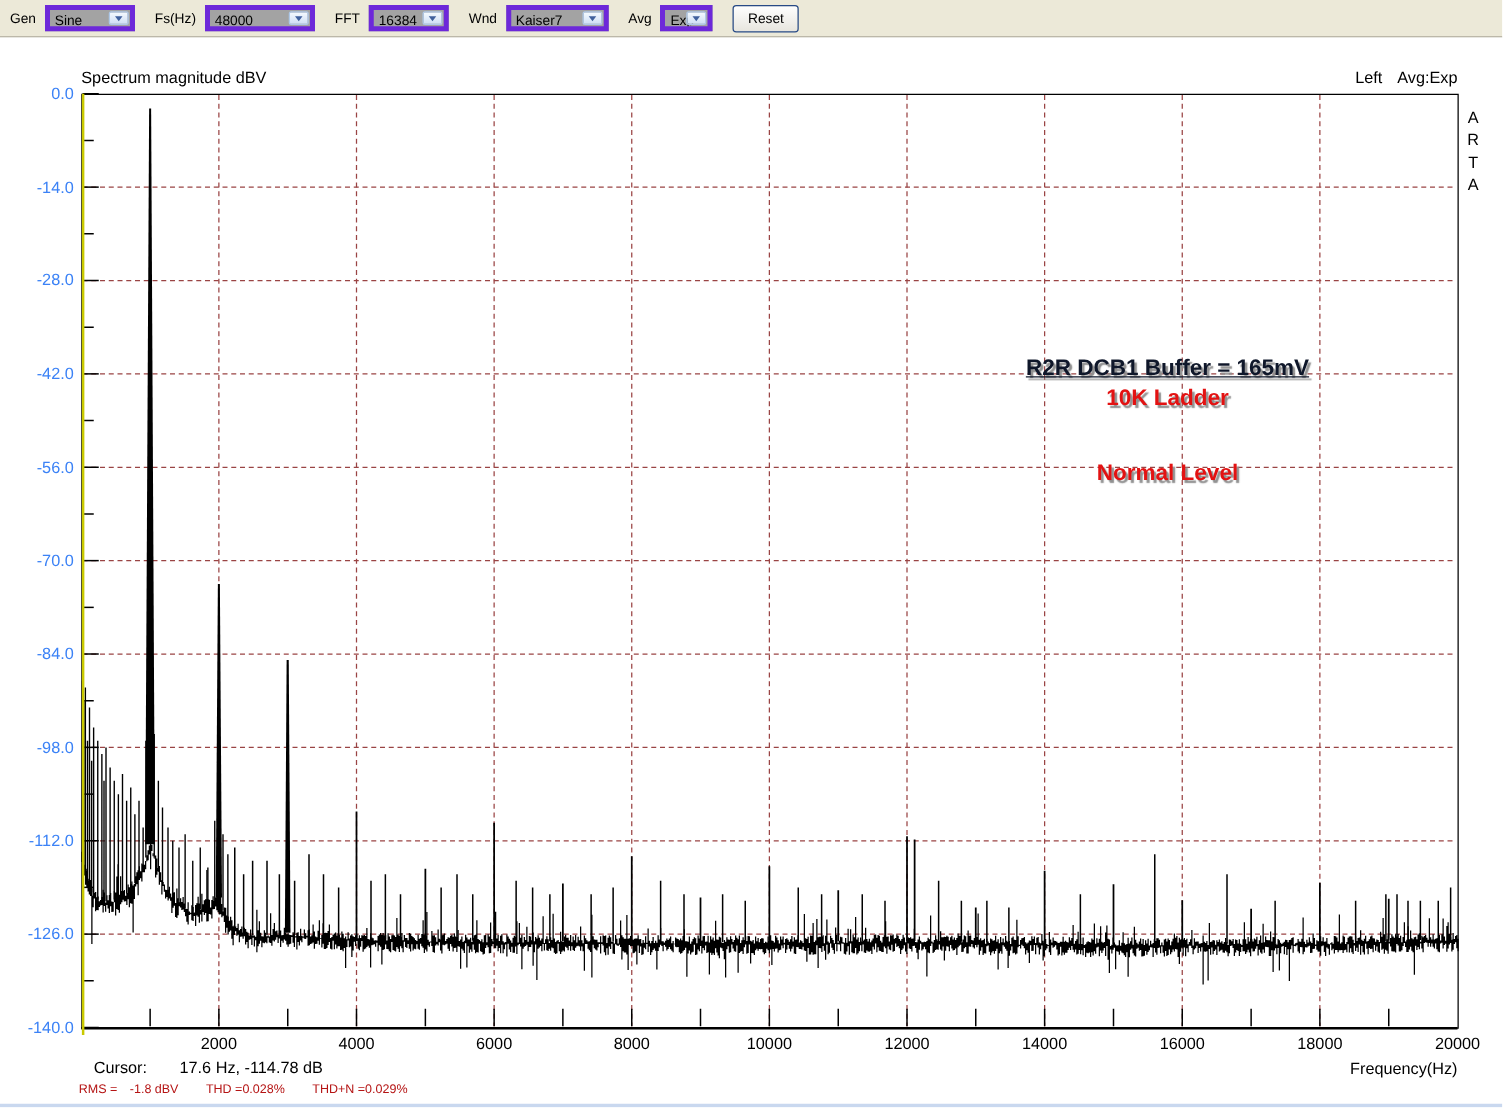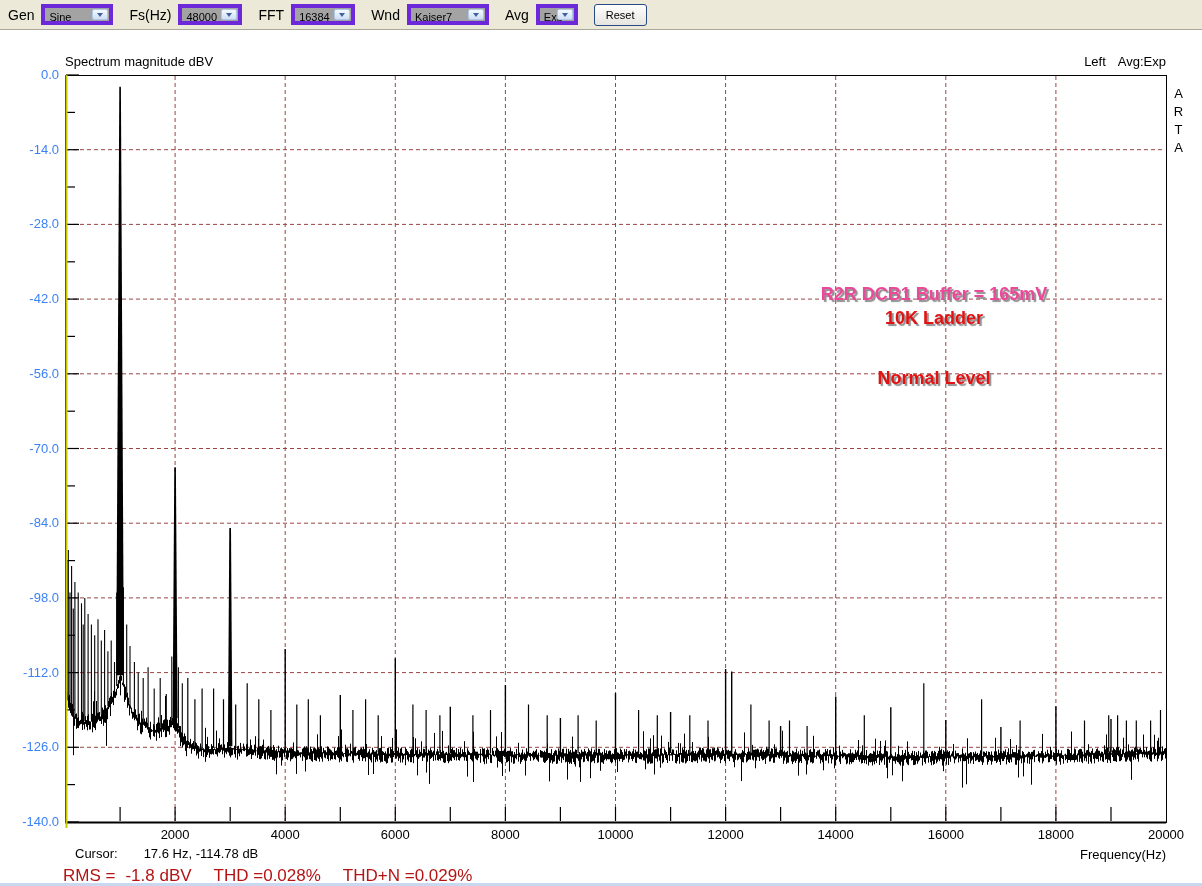--- a/index.html
+++ b/index.html
@@ -7,21 +7,21 @@
   body { font-family: "Liberation Sans", sans-serif; }
   .app { position:relative; width:1202px; height:886px; background:#fff; overflow:hidden; }
 
   
   .toolbar {
     position:absolute; top:0; left:0; width:1202px; height:30px;
     background:#ece9d8; border-bottom:1px solid #aca899;
     display:flex; align-items:center; padding-left:8px;
   }
   .tb-field { display:flex; align-items:center; margin-right:16px; }
-  .tb-label { font-size:14px; color:#000; margin-right:7px; }
+  .tb-label { font-size:11px; color:#000; margin-right:7px; }
   .combo {
     position:relative; height:21px; border:4px solid #6d28d9; background:#a3a3a3;
     font-size:11px; color:#000; padding:3px 18px 0 4px; overflow:hidden; white-space:nowrap;
   }
   .combo-btn {
     position:absolute; right:1px; top:1px; bottom:1px; width:16px;
     background:linear-gradient(#f4f9fe,#cfdff5);
     border:1px solid #aec8e8; border-radius:2px;
     display:flex; align-items:center; justify-content:center;
   }
@@ -48,42 +48,42 @@
   .axis-title { position:absolute; right:36px; top:817px; font-size:13px; color:#000; }
 
   .annotation { position:absolute; left:718px; top:252px; width:432px; text-align:center; }
   .annotation div {
     font-size:18px; font-weight:bold; line-height:24px;
     text-shadow:2px 2px 1px #8f8f8f;
   }
 
   .status-cursor { position:absolute; left:75px; top:816px; font-size:13px; color:#000; }
   .status-cursor .lab { margin-right:26px; }
-  .status-rms { position:absolute; left:63px; top:836px; font-size:17px; }
+  .status-rms { position:absolute; left:63px; top:836px; font-size:10px; }
   .status-rms span { margin-right:22px; }
   .bottom-strip { position:absolute; left:0; bottom:0; width:100%; height:3px; background:#c9d8ef; }
 </style>
 </head>
 <body>
 
 <div class="app">
 
   <div class="toolbar">
     <div class="tb-field">
       <span class="tb-label">Gen</span>
       <div class="combo" style="width:72px">
         <span>Sine</span>
         <span class="combo-btn">
             <span class="combo-arrow"></span>
           </span>
       </div>
     </div>
     <div class="tb-field">
       <span class="tb-label">Fs(Hz)</span>
-      <div class="combo" style="width:64px">
+      <div class="combo" style="width:88px">
         <span>48000</span>
         <span class="combo-btn">
             <span class="combo-arrow"></span>
           </span>
       </div>
     </div>
     <div class="tb-field">
       <span class="tb-label">FFT</span>
       <div class="combo" style="width:64px">
         <span>16384</span>
@@ -209,21 +209,21 @@
         <div class="xlabel" style="left: 470.4px; top: 797px;">8000</div>
         <div class="xlabel" style="left: 580.5px; top: 797px;">10000</div>
         <div class="xlabel" style="left: 690.6px; top: 797px;">12000</div>
         <div class="xlabel" style="left: 800.7px; top: 797px;">14000</div>
         <div class="xlabel" style="left: 910.8px; top: 797px;">16000</div>
         <div class="xlabel" style="left: 1020.9px; top: 797px;">18000</div>
         <div class="xlabel" style="left: 1131px; top: 797px;">20000</div>
       </div>
 
     <div class="annotation" id="annotation">
-        <div style="color: #ec4899;">R2R DCB1 Buffer = 165mV</div>
+        <div style="color: #0f172a; text-decoration: underline;">R2R DCB1 Buffer = 165mV</div>
         <div style="color: rgb(227, 18, 18);">10K Ladder</div>
         <div style="color: rgb(227, 18, 18); margin-top: 36px;">Normal Level</div>
       </div>
 
     <div class="axis-title">Frequency(Hz)</div>
 
     <div class="status-cursor">
       <span class="lab">Cursor:</span><span>17.6 Hz, -114.78 dB</span>
     </div>
     <div class="status-rms" id="rms-line" style="color: rgb(181, 20, 20);">

